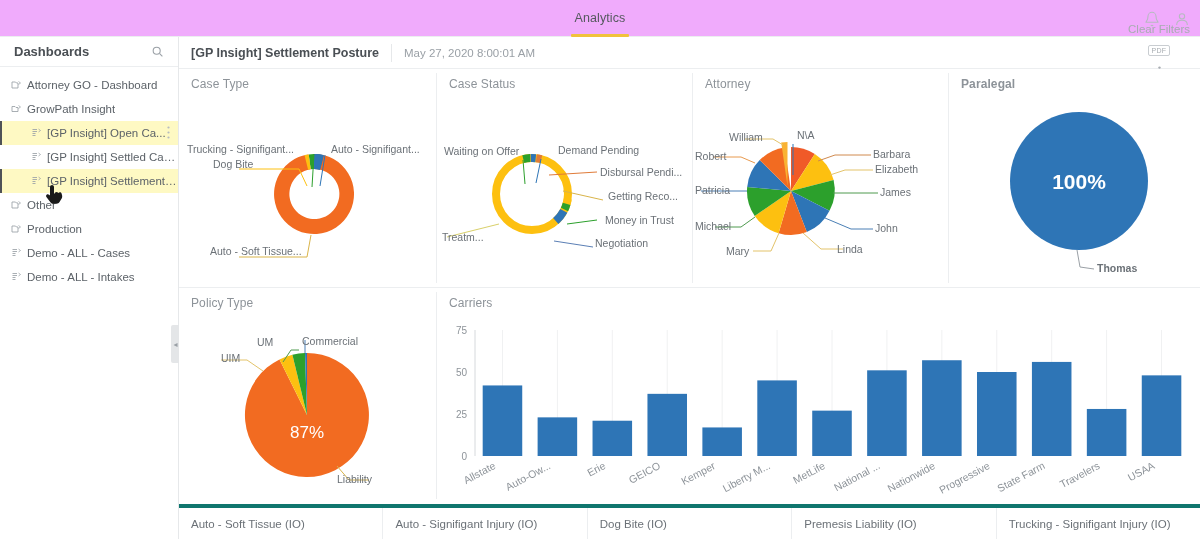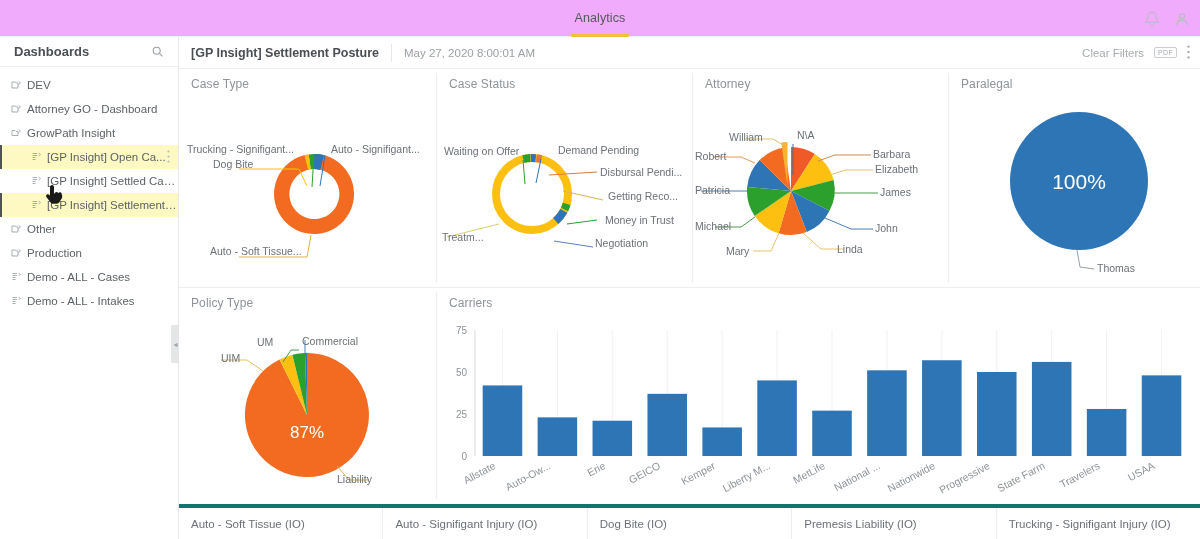--- a/index.html
+++ b/index.html
@@ -72,21 +72,21 @@
 
   
   .dash-head {
     position: absolute; left: 179px; top: 37px; width: 1021px; height: 32px;
     background: #fff; border-bottom: 1px solid #eceef0;
     display: flex; align-items: center; padding: 0 10px 0 12px;
   }
   .dash-title { font-size: 12.5px; font-weight: bold; color: #4a4f54; }
   .dash-sep { width: 1px; height: 18px; background: #e6e8ea; margin: 0 12px; }
   .dash-date { font-size: 11.5px; color: #9aa0a6; text-align: center; }
-  .dash-right { margin-left: auto; display: flex; align-items: center; gap: 10px; }
+  .dash-right { margin-left: auto; display: flex; align-items: center; gap: 10px; flex-direction: column; }
   .clear-filters { font-size: 11.5px; color: #a7acb1; }
   .pdf-badge {
     border: 1px solid #c9cdd1; border-radius: 2px; color: #a7acb1;
     font-size: 7px; padding: 1px 3px; letter-spacing: .3px; line-height: 1;
     font-family: "Liberation Sans", sans-serif;
   }
   .kebab { color: #a7acb1; font-size: 13px; line-height: 1; letter-spacing: 0; }
 
   
   .panel { position: absolute; background: #fff; }
@@ -152,29 +152,20 @@
       <span class="ic">
         <svg width="13" height="13" viewBox="0 0 24 24" fill="none" stroke="#9aa0a6" stroke-width="2">
           <circle cx="10.5" cy="10.5" r="6.5"></circle>
             <path d="M16 16l5 5"></path>
         </svg>
       </span>
     </div>
 
     <div class="sb-list">
 
-      <div class="sb-item">
-        <span class="sb-ico">
-          <svg width="13" height="12" viewBox="0 0 24 24" fill="none" stroke="#9aa0a6" stroke-width="1.7">
-            <path d="M3 6h7l2 2h3v10H3z"></path>
-              <path d="M16 5l4 3-4 3" stroke-width="1.5"></path>
-          </svg>
-        </span>
-        <span class="lbl">DEV</span>
-      </div>
 
       <div class="sb-item">
         <span class="sb-ico">
           <svg width="13" height="12" viewBox="0 0 24 24" fill="none" stroke="#9aa0a6" stroke-width="1.7">
             <path d="M3 6h7l2 2h3v10H3z"></path>
               <path d="M16 5l4 3-4 3" stroke-width="1.5"></path>
           </svg>
         </span>
         <span class="lbl">Attorney GO - Dashboard</span>
       </div>
@@ -409,21 +400,21 @@
           <text class="leaf-lbl" x="33" y="186">Mary</text>
           <text class="leaf-lbl" x="2" y="161">Michael</text>
           <text class="leaf-lbl" x="2" y="125">Patricia</text>
           <text class="leaf-lbl" x="2" y="91">Robert</text>
           <text class="leaf-lbl" x="36" y="72">William</text>
         </svg>
       </div>
     </div>
     <div class="vline" style="left:769px;top:4px;height:210px;"></div>
 
-    <div class="panel" style="left:770px;top:0;width:251px;height:218px;">
+    <div class="panel" style="left:770px;top:0;width:251px;height:218px;font-weight:bold;">
       <div class="panel-title">Paralegal</div>
       <div class="chartwrap">
         <svg width="251" height="218" viewBox="0 0 251 218">
           <circle cx="130" cy="112" r="69" fill="#2e75b6"></circle>
           <text class="pct-lbl" x="130" y="120" text-anchor="middle">100%</text>
           <path d="M128,181 L131,198 L145,200" stroke="#9aa0a6" fill="none" stroke-width="1"></path>
           <text class="leaf-lbl" x="148" y="203">Thomas</text>
         </svg>
       </div>
     </div>

